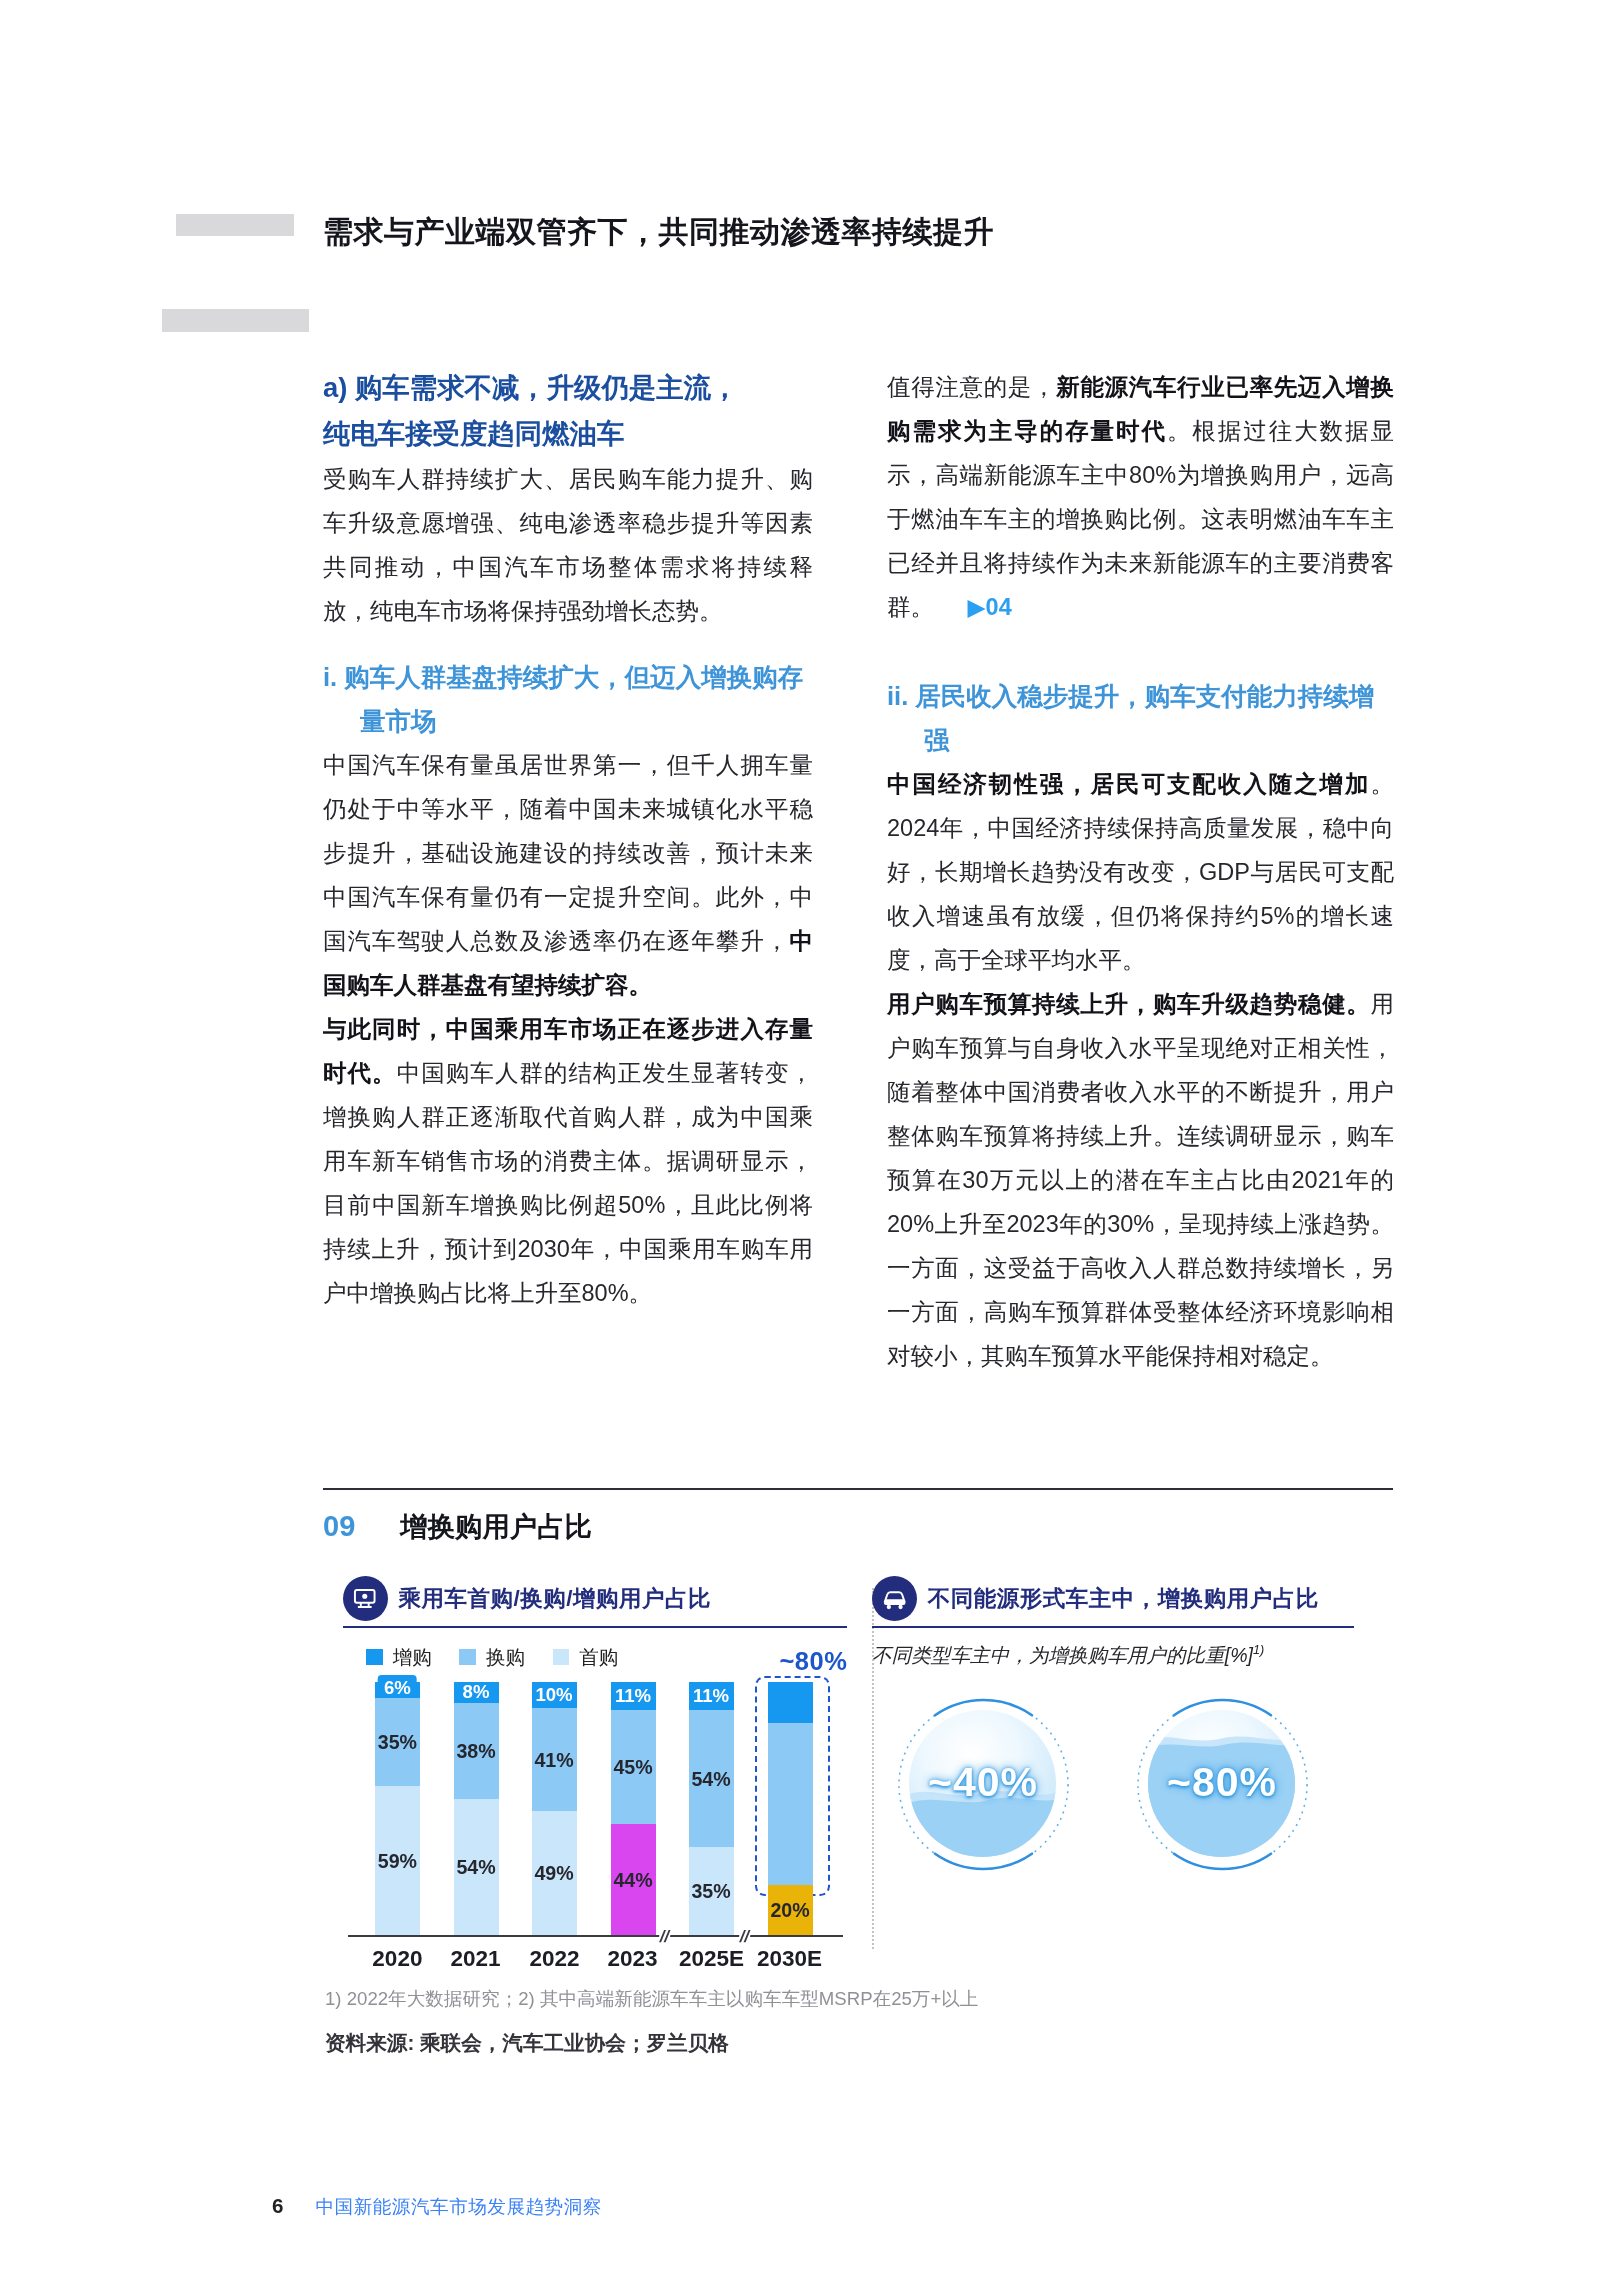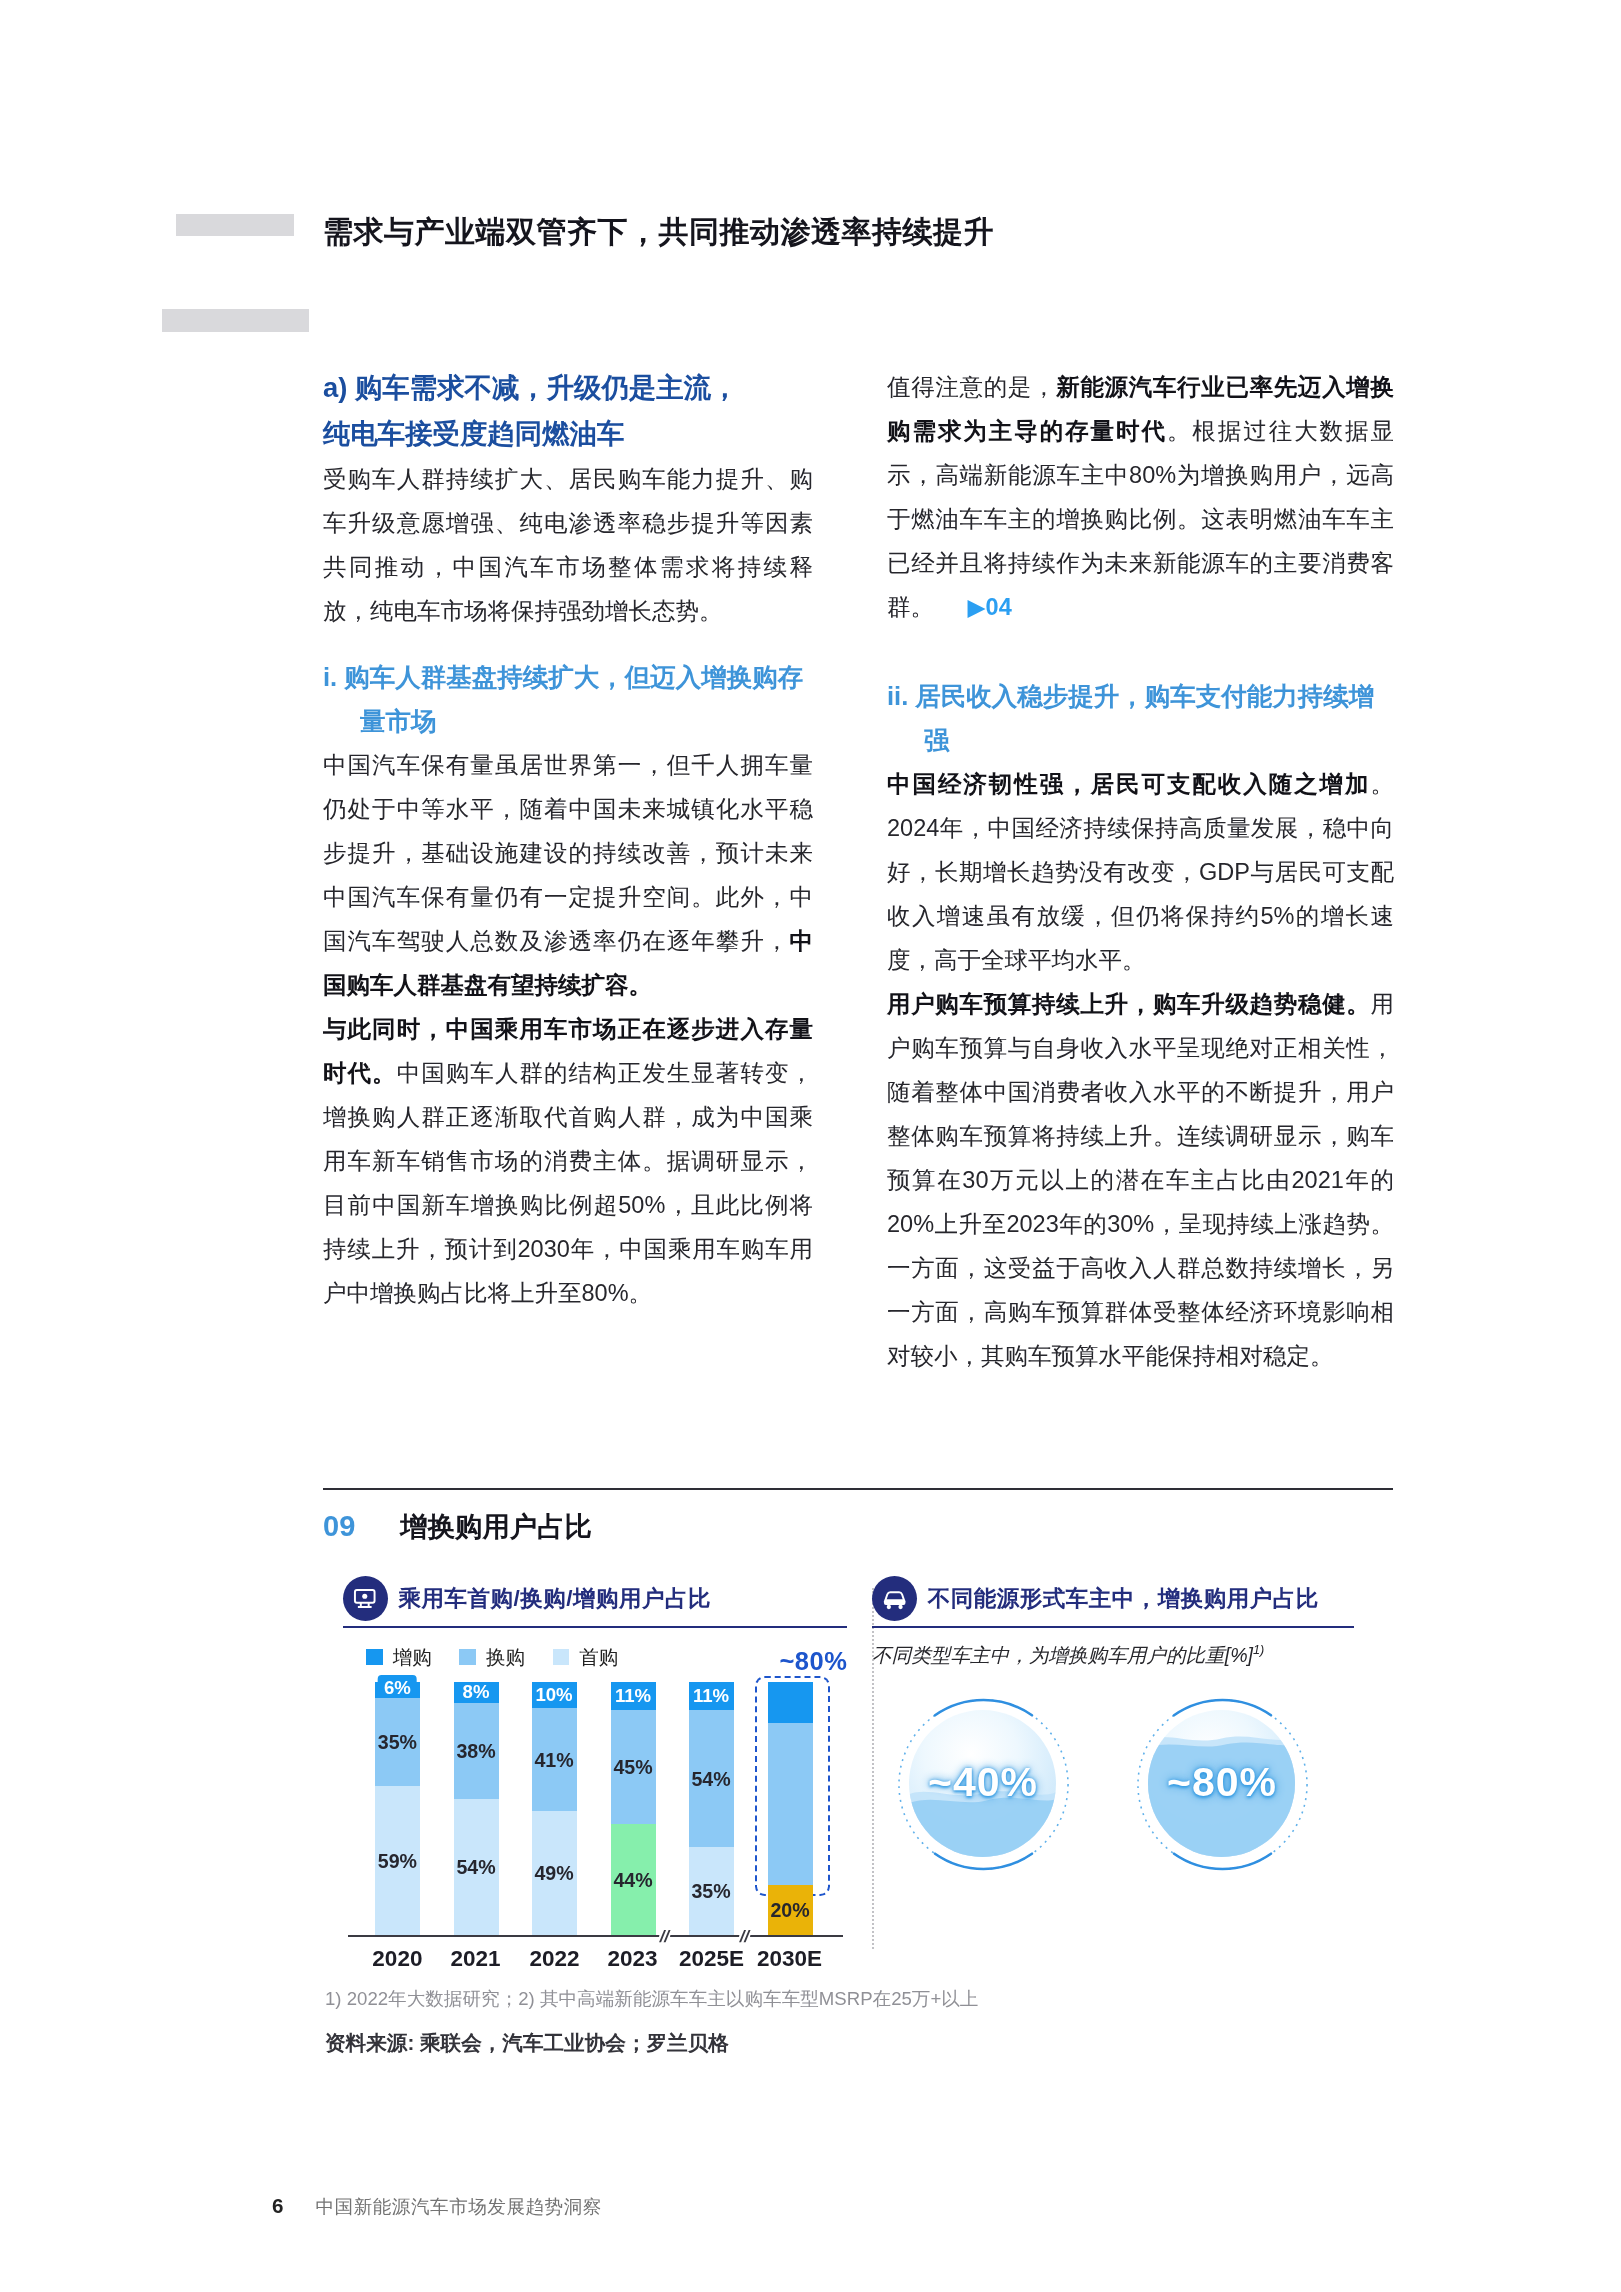--- a/index.html
+++ b/index.html
@@ -62,21 +62,21 @@
        background:radial-gradient(circle at 42% 30%, #ffffff 0%, #eef8fe 35%, #cfe9fb 72%, #b7ddf8 100%);}
   .orb svg{position:absolute;left:0;bottom:0;}
   .ring{position:absolute;left:0;top:0;}
   .gval{position:absolute;left:0;right:0;top:50%;transform:translateY(-54%);text-align:center;
         font-size:41px;font-weight:800;color:#fff;letter-spacing:1px;
         text-shadow:0 0 9.8px rgba(46,152,226,.95),0 0 3.9px rgba(46,152,226,.9),0 2px 2.9px rgba(46,152,226,.8);}
   .fig-footnote{position:absolute;left:325px;top:1986px;font-size:18.6px;color:#909096;}
   .fig-source{position:absolute;left:325px;top:2029px;font-size:20.6px;color:#33333a;font-weight:600;}
   .footer{position:absolute;left:272px;top:2194px;display:flex;gap:32px;align-items:baseline;}
   .pg{font-size:20.6px;font-weight:700;color:#222;}
-  .doc{font-size:18.6px;color:#737373;letter-spacing:0.5px;}
+  .doc{font-size:18.6px;color:#3b82f6;letter-spacing:0.5px;}
 </style>
 </head>
 <body>
 
 <div class="page">
 
   <div class="deco deco1"></div>
   <div class="deco deco2"></div>
 
   <h1 class="page-title">需求与产业端双管齐下，共同推动渗透率持续提升</h1>
@@ -167,21 +167,21 @@
             <span class="seglbl">49%</span>
           </div>
         </div>
         <div class="bar" style="left: 263px;">
           <div class="seg" style="height: 11%; background: rgb(22, 151, 240);">
             <span class="seglbl white">11%</span>
           </div>
           <div class="seg" style="height: 45%; background: rgb(140, 201, 245);">
             <span class="seglbl">45%</span>
           </div>
-          <div class="seg" style="height: 44%; background: #86efac;">
+          <div class="seg" style="height: 44%; background: #d946ef;">
             <span class="seglbl">44%</span>
           </div>
         </div>
         <div class="bar" style="left: 341px;">
           <div class="seg" style="height: 11%; background: rgb(22, 151, 240);">
             <span class="seglbl white">11%</span>
           </div>
           <div class="seg" style="height: 54%; background: rgb(140, 201, 245);">
             <span class="seglbl">54%</span>
           </div>

